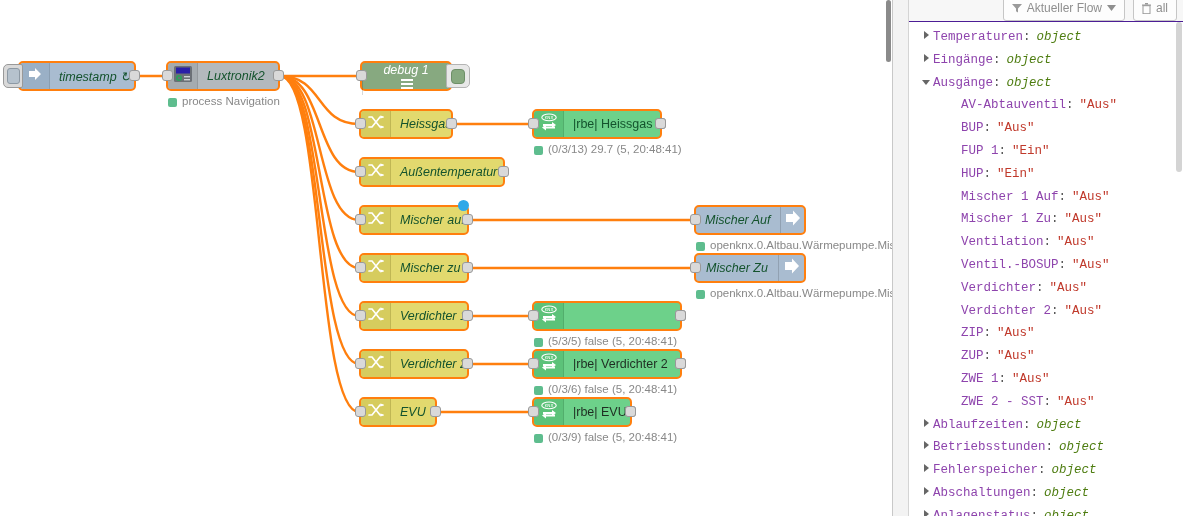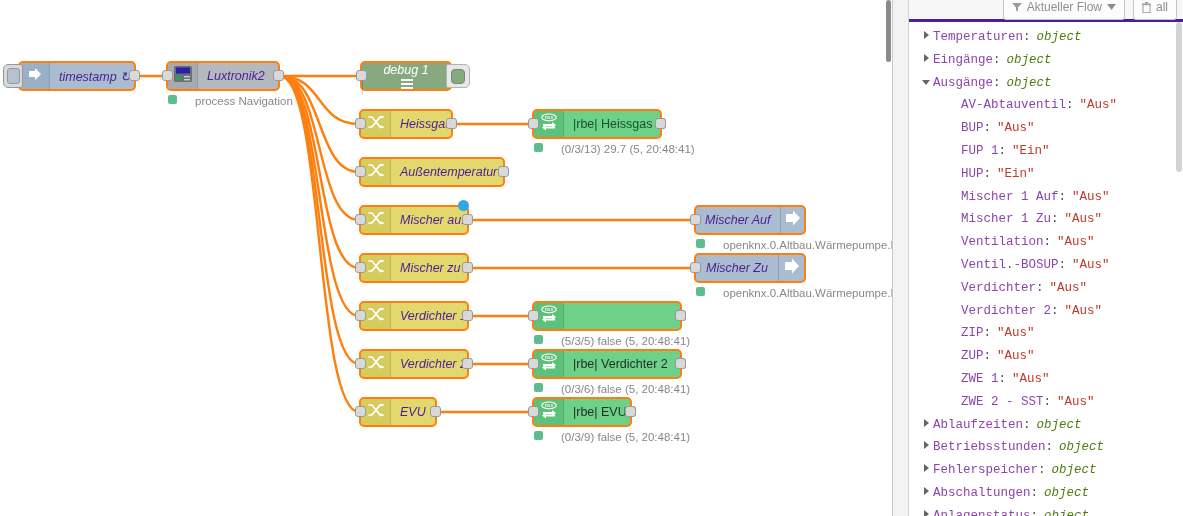--- a/index.html
+++ b/index.html
@@ -37,21 +37,21 @@
     border-radius: 4px 0 0 4px;
     display: flex; align-items: center; justify-content: center;
     flex: 0 0 30px;
   }
   .node .lbl {
     flex: 1 1 auto;
     display: flex; align-items: center;
     padding: 0 9px;
     font-size: 12.5px;
     font-style: italic;
-    color: #4c1d95;
+    color: #14532d;
     white-space: nowrap;
   }
   .node .lbl.ctr { justify-content: center; }
 
   
   .n-inject { background: #a9bcd0; }
   .n-inject .ic { background: #9ab0c6; }
   .n-lux    { background: #b3b9bd; }
   .n-lux .ic{ background: #a5abaf; }
   .n-debug  { background: #87a980; flex-direction: column; }
@@ -125,21 +125,21 @@
     flex: 0 0 26px;
     border-left: 1px solid rgba(0,0,0,.14);
     display: flex; align-items: center; justify-content: center;
     border-radius: 0 4px 4px 0;
   }
 
   
   .status {
     position: absolute;
     top: 32px; left: 0;
-    display: flex; align-items: flex-start; gap: 18px;
+    display: flex; align-items: flex-end; gap: 5px;
     font-size: 11.5px;
     color: #888;
     white-space: nowrap;
   }
   .status .dot {
     width: 9px; height: 9px; border-radius: 2px;
     background: #5ebd8e; flex: 0 0 9px;
   }
 
   
@@ -183,21 +183,21 @@
   #sb-body {
     position: absolute; left: 16px; top: 0;
     width: 274px; height: 516px;
     background: #fff;
     overflow: hidden;
   }
   #sb-toolbar {
     position: relative;
     height: 22px;
     background: #f7f7f7;
-    border-bottom: 3px solid #4c1d95;
+    border-bottom: 1px solid #4c1d95;
     display: flex; align-items: center; justify-content: flex-end;
     gap: 8px;
     padding: 0 6px;
   }
   .tbbtn {
     height: 26px;
     margin-top: -5px;
     border: 1px solid #c6c6c6;
     background: #fdfdfd;
     border-radius: 3px;

